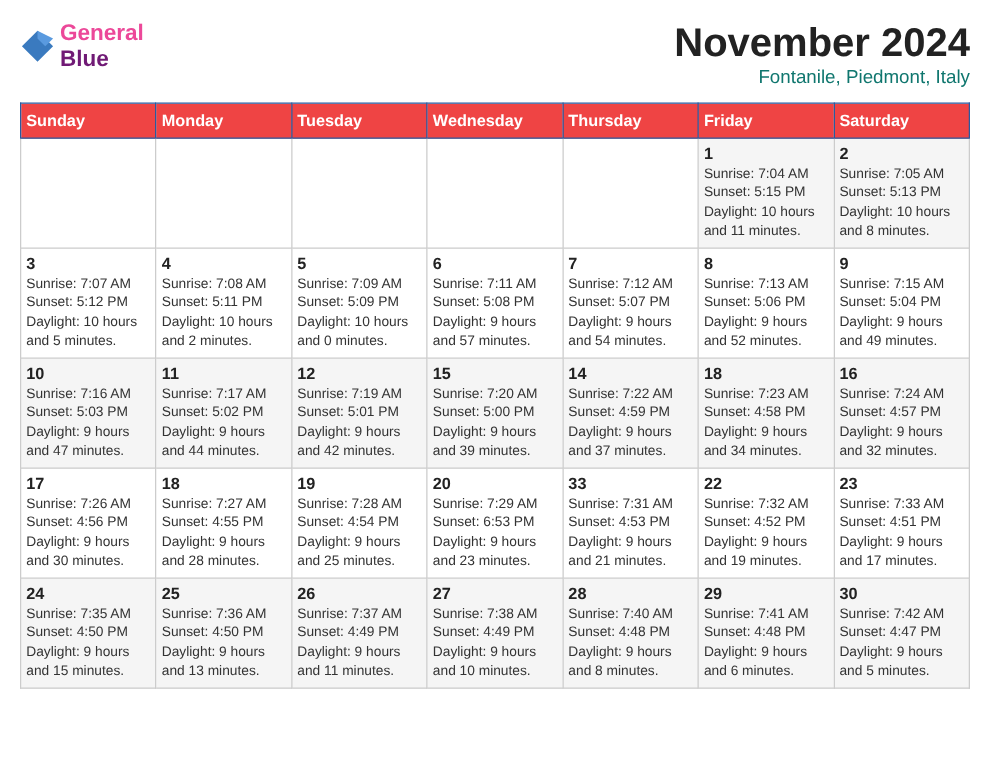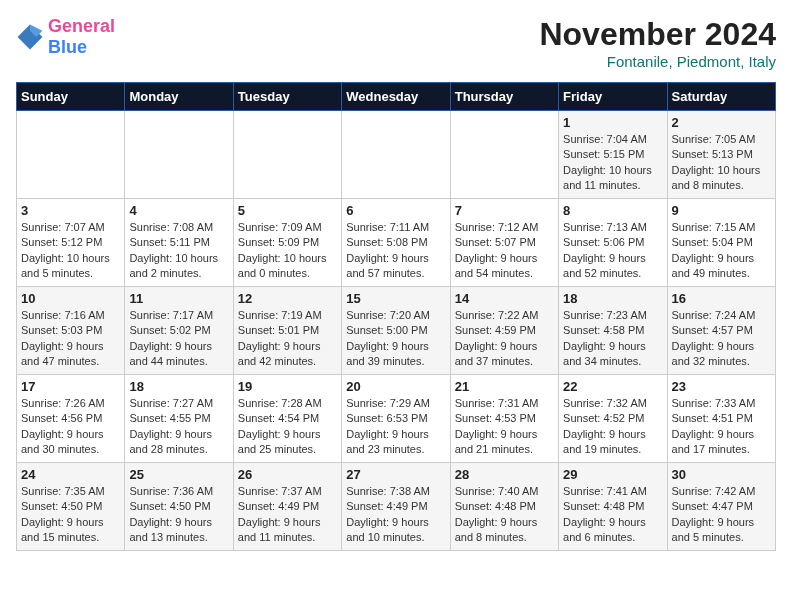--- a/index.html
+++ b/index.html
@@ -22,21 +22,21 @@
       gap: 4px;
     }
     .logo-text-general {
       font-size: 18px;
       font-weight: bold;
       color: #ec4899;
     }
     .logo-text-blue {
       font-size: 18px;
       font-weight: bold;
-      color: #3b82f6;
+      color: #701a75;
     }
     .logo-icon {
       width: 28px;
       height: 28px;
     }
     .title-area {
       text-align: right;
       margin-left: 46px;
     }
     .month-title {
@@ -47,21 +47,21 @@
     .subtitle {
       font-size: 15px;
       color: #0f766e;
     }
     table {
       width: 100%;
       border-collapse: collapse;
       table-layout: fixed;
     }
     thead tr th {
-      background: #0f172a;
+      background: #ef4444;
       color: #fff;
       font-size: 13px;
       font-weight: bold;
       padding: 6px 4px;
       text-align: left;
       border: 1px solid #2a5a9f;
     }
     tbody tr td {
       border: 1px solid #ccc;
       vertical-align: top;
@@ -248,21 +248,21 @@
 Sunset: 4:54 PM
 Daylight: 9 hours and 25 minutes.</div>
         </td>
         <td>
           <span class="day-number">20</span>
           <div class="day-info">Sunrise: 7:29 AM
 Sunset: 6:53 PM
 Daylight: 9 hours and 23 minutes.</div>
         </td>
         <td>
-          <span class="day-number">21</span>
+          <span class="day-number">33</span>
           <div class="day-info">Sunrise: 7:31 AM
 Sunset: 4:53 PM
 Daylight: 9 hours and 21 minutes.</div>
         </td>
         <td>
           <span class="day-number">22</span>
           <div class="day-info">Sunrise: 7:32 AM
 Sunset: 4:52 PM
 Daylight: 9 hours and 19 minutes.</div>
         </td>

